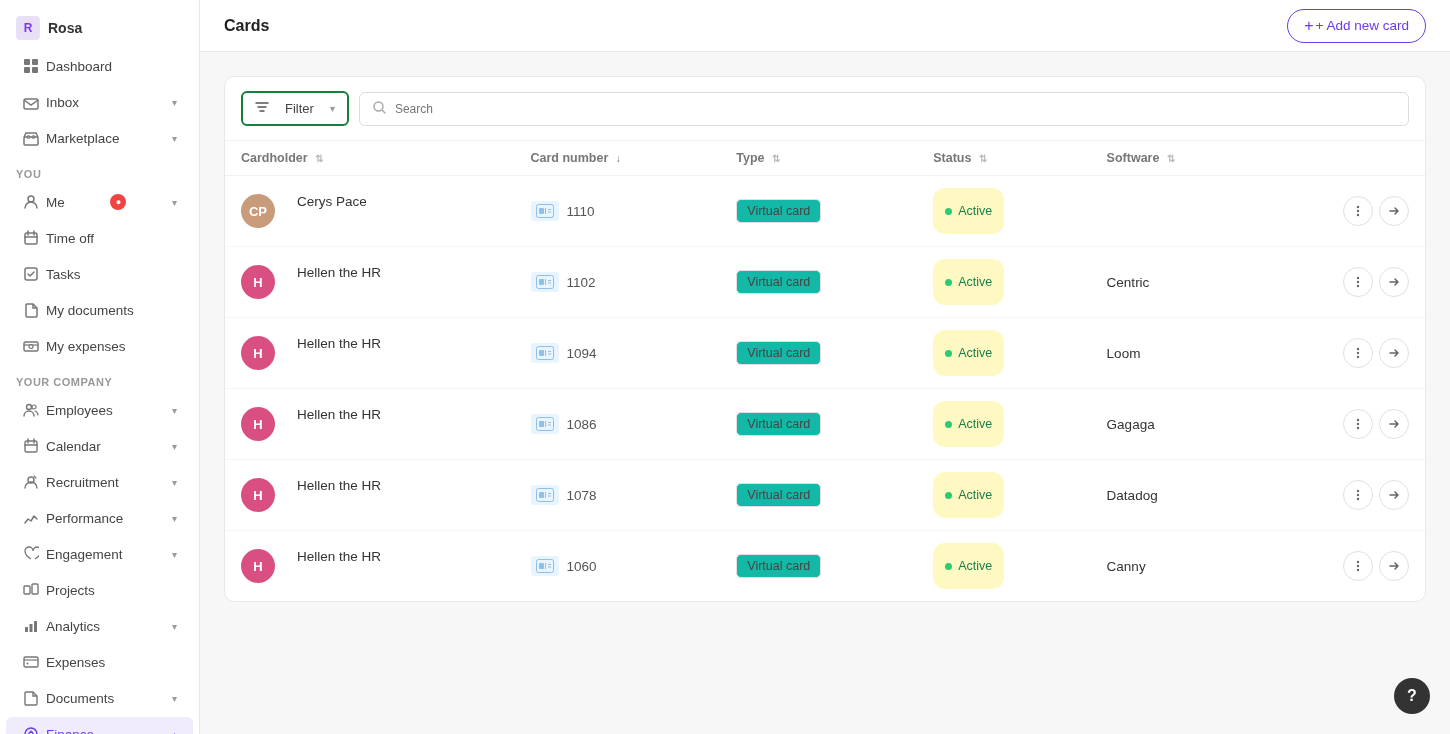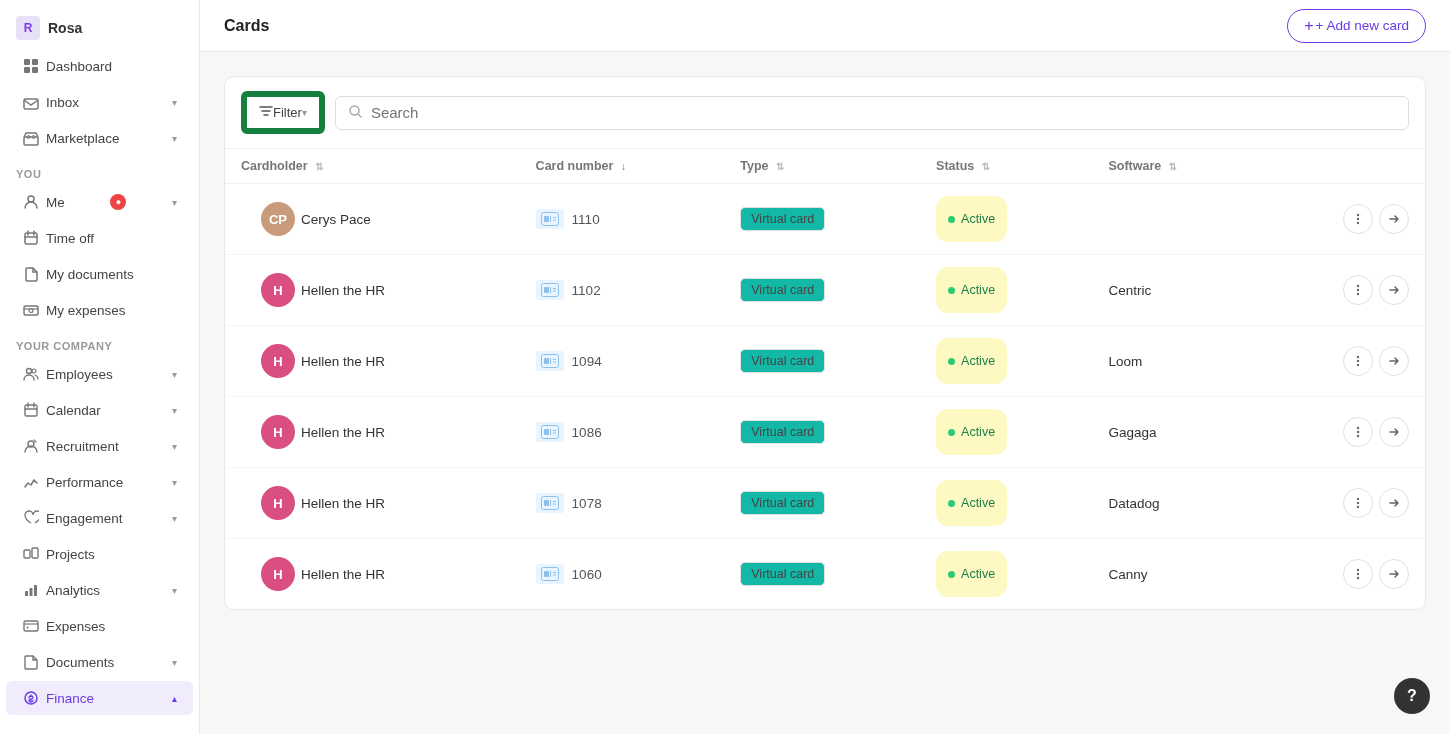--- a/index.html
+++ b/index.html
@@ -84,49 +84,49 @@
       overflow: hidden;
     }
 
     
     .filter-bar {
       display: flex; align-items: center; gap: 0;
       padding: 14px 16px;
       border-bottom: 1px solid #f0f0f0;
     }
     .filter-btn {
-      display: flex; align-items: center; gap: 0;
-      border: 6px solid #15803d; border-radius: 6px;
+      display: flex; align-items: center; gap: 16px;
+      border: 2px solid #15803d; border-radius: 6px;
       padding: 7px 12px; background: #fff; cursor: pointer;
       font-size: 13px; color: #444; margin-right: 10px;
     }
     .search-bar {
       flex: 1; display: flex; align-items: center; gap: 8px;
       border: 1px solid #ddd; border-radius: 6px;
       padding: 7px 12px; background: #fff;
     }
     .search-bar input {
-      flex: 1; border: none; outline: none; font-size: 15px; color: #666;
+      flex: 1; border: none; outline: none; font-size: 12px; color: #666;
       background: transparent;
     }
 
     
     .cards-table { width: 100%; border-collapse: collapse; }
     .cards-table th {
       text-align: left; padding: 10px 16px;
       font-size: 12.5px; font-weight: 600; color: #777;
       border-bottom: 1px solid #f0f0f0;
       background: #fff;
     }
     .cards-table th .sort-icon { margin-left: 4px; color: #bbb; font-size: 10px; }
     .cards-table tr { border-bottom: 1px solid #f5f5f5; }
     .cards-table tr:last-child { border-bottom: none; }
     .cards-table td { padding: 12px 16px; font-size: 13.5px; color: #333; vertical-align: middle; }
 
-    .cardholder-cell { display: flex; align-items: center; gap: 6px; margin-left: 20px; }
+    .cardholder-cell { display: flex; gap: 22px; }
     .avatar {
       width: 34px; height: 34px; border-radius: 50%;
       display: flex; align-items: center; justify-content: center;
       font-size: 13px; font-weight: 600; flex-shrink: 0; overflow: hidden;
     }
 
     .card-number-cell { display: flex; align-items: center; gap: 8px; color: #555; }
     .card-icon { width: 28px; height: 20px; background: #e8f4ff; border-radius: 3px; display: flex; align-items: center; justify-content: center; }
 
     .type-badge {
@@ -216,20 +216,29 @@
     <span class="chevron">▾</span>
   </div>
   <div class="sidebar-nav-item">
     <span class="icon">
       <svg width="16" height="16" viewBox="0 0 16 16" fill="none">
           <rect x="2" y="3" width="12" height="11" rx="1.5" stroke="#777" stroke-width="1.5"></rect>
           <path d="M5 1v4M11 1v4M2 7h12" stroke="#777" stroke-width="1.5" stroke-linecap="round"></path>
         </svg>
     </span>
     <span>Time off</span>
+  </div>
+  <div class="sidebar-nav-item">
+    <span class="icon">
+      <svg width="16" height="16" viewBox="0 0 16 16" fill="none">
+          <rect x="2" y="2" width="12" height="12" rx="2" stroke="#777" stroke-width="1.5"></rect>
+          <path d="M5 8l2 2 4-4" stroke="#777" stroke-width="1.5" stroke-linecap="round" stroke-linejoin="round"></path>
+        </svg>
+    </span>
+    <span>Tasks</span>
   </div>
   <div class="sidebar-nav-item">
     <span class="icon">
       <svg width="16" height="16" viewBox="0 0 16 16" fill="none">
           <path d="M4 2h6l4 4v8a1 1 0 01-1 1H4a1 1 0 01-1-1V3a1 1 0 011-1z" stroke="#777" stroke-width="1.5"></path>
           <path d="M10 2v4h4" stroke="#777" stroke-width="1.5"></path>
         </svg>
     </span>
     <span>My documents</span>
   </div>

